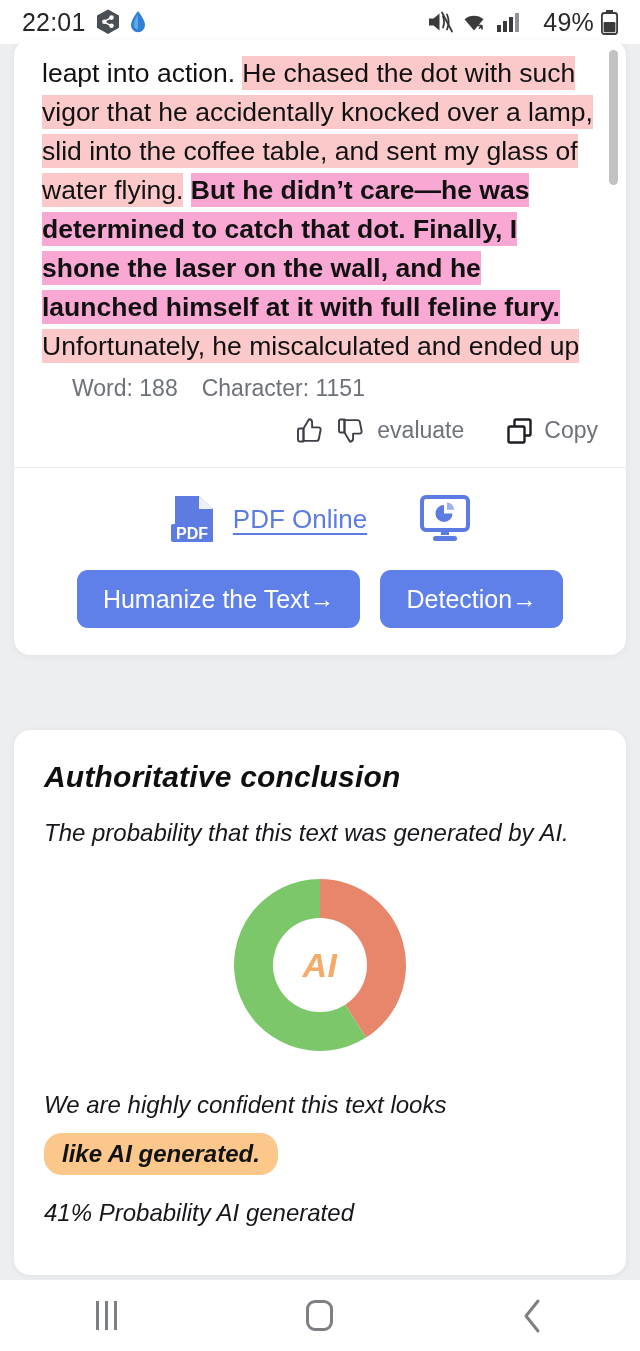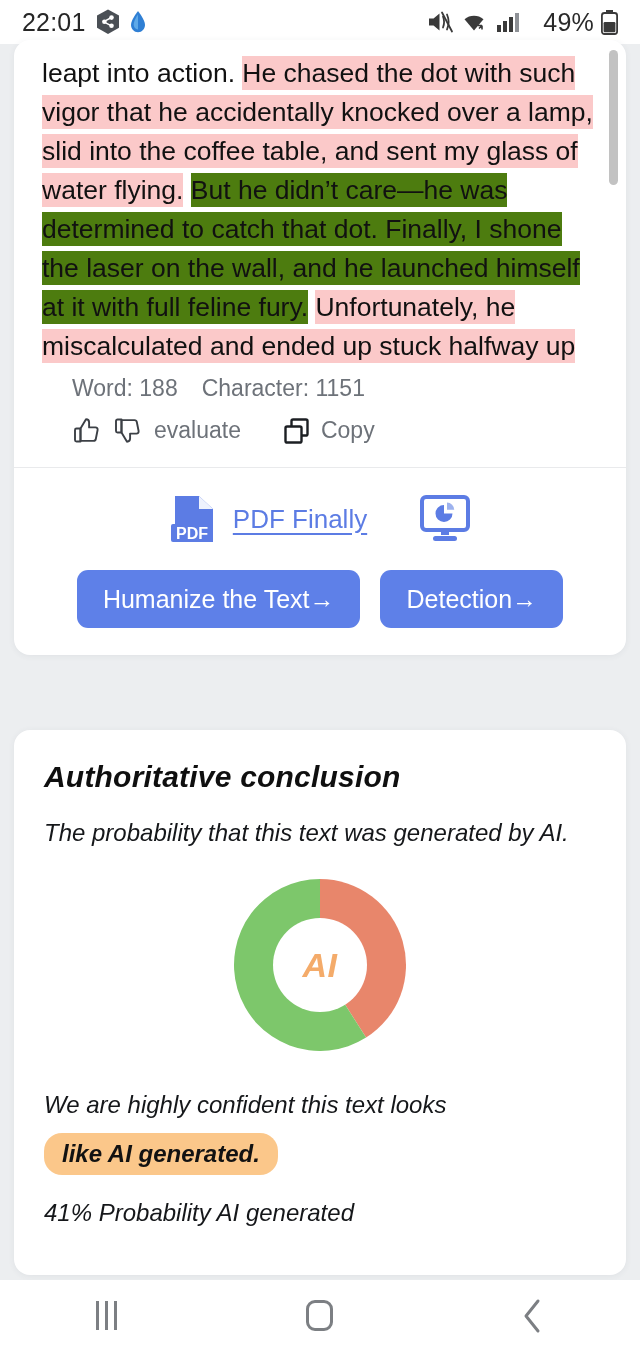--- a/index.html
+++ b/index.html
@@ -35,34 +35,34 @@
     position: relative;
     padding: 14px 28px 0 28px;
     height: 325px;
     overflow: hidden;
     font-size: 26.5px;
     line-height: 39px;
     color: #111;
   }
   .textbody p { margin: 0; }
   mark.pink { background: #fbc9c9; color: #111; padding: 2px 0; }
-  mark.yellow { background: #4d7c0f; color: #111; padding: 2px 0; }
+  mark.yellow { background: #f9a8d4; color: #111; padding: 2px 0; font-weight: bold; }
   .scrollthumb {
     position: absolute; top: 10px; right: 8px;
     width: 9px; height: 135px; border-radius: 5px; background: #c2c2c2;
   }
 
   .metrics {
     display: flex; gap: 24px; padding: 10px 28px 0 58px;
     font-size: 23px; color: #6d7279;
   }
   .actionsrow {
     display: flex; align-items: center; gap: 12px;
     padding: 14px 28px 0 58px;
-    font-size: 23px; color: #6d7279;
+    font-size: 23px; color: #6d7279; justify-content: flex-end;
   }
   .act-group { display: flex; align-items: center; gap: 10px; cursor: pointer; }
   .act-label { font-size: 23px; color: #6d7279; }
   .divider { margin-top: 22px; height: 1px; background: #e9eaec; }
 
   .reportrow {
     display: flex; justify-content: center; align-items: center; gap: 52px;
     padding: 26px 0 0 0;
   }
   .report-link { display: flex; align-items: center; gap: 12px; cursor: pointer; }
@@ -213,21 +213,21 @@
     <div class="reportrow">
       <span class="report-link">
         <span>
           <svg width="52" height="50" viewBox="0 0 52 50">
             <path d="M6 2h24l14 13v33H6z" fill="#5c7ce4"></path>
             <path d="M30 2v13h14z" fill="#eef2fd"></path>
             <rect x="2" y="30" width="42" height="18" rx="2" fill="#5c7ce4"></rect>
             <text x="23" y="45" font-family="Liberation Sans, sans-serif" font-size="16" font-weight="bold" fill="#ffffff" text-anchor="middle">PDF</text>
           </svg>
         </span>
-        <span class="report-text">PDF Finally</span>
+        <span class="report-text">PDF Online</span>
       </span>
 
       <span class="report-link">
         <span>
           <svg width="52" height="50" viewBox="0 0 52 50">
             <rect x="3" y="3" width="46" height="33" rx="4" fill="none" stroke="#5c7ce4" stroke-width="4"></rect>
             <path d="M25 11a8.5 8.5 0 1 0 8.5 8.5H25z" fill="#5c7ce4"></path>
             <path d="M28 8.5v7.2h7.2A7.3 7.3 0 0 0 28 8.5z" fill="#9db2ee"></path>
             <rect x="22" y="37" width="8" height="4" fill="#5c7ce4"></rect>
             <rect x="14" y="42" width="24" height="5" rx="2.5" fill="#5c7ce4"></rect>

